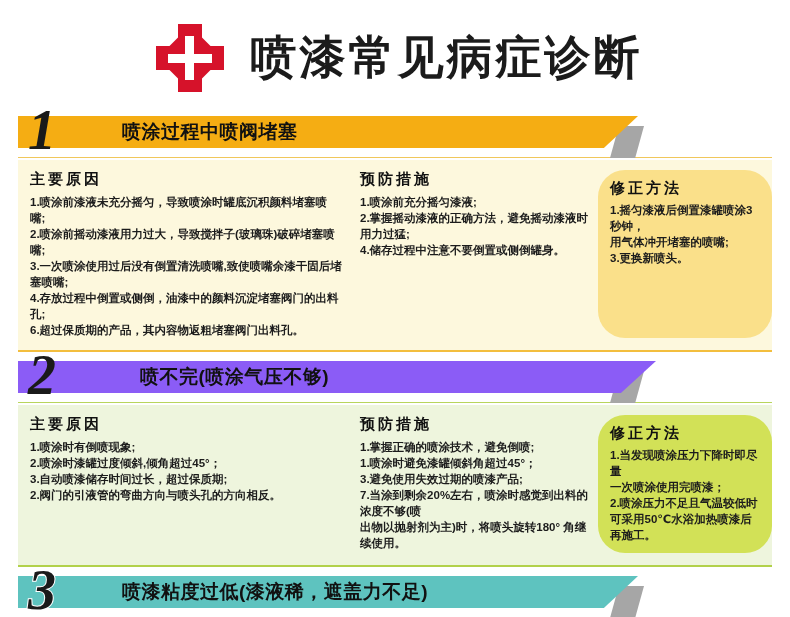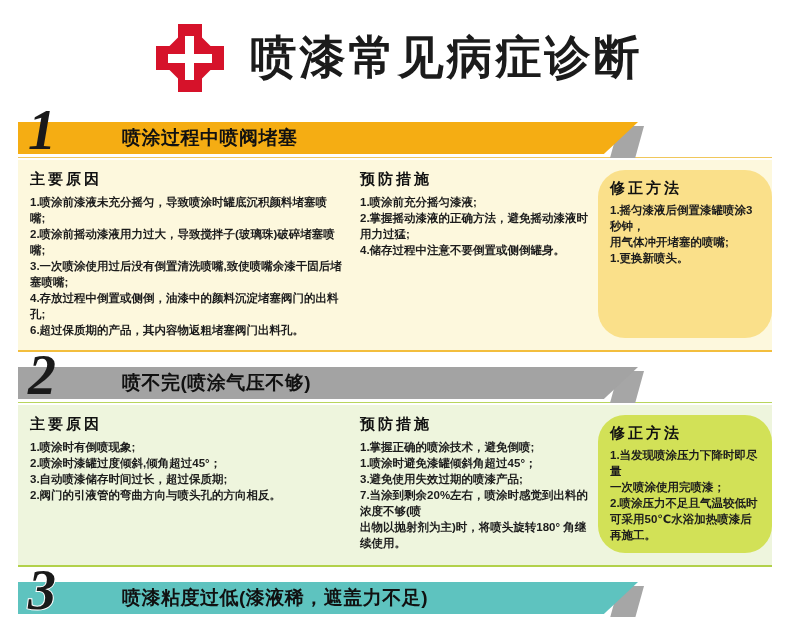--- a/index.html
+++ b/index.html
@@ -124,21 +124,21 @@
     font-family: "Liberation Serif", "DejaVu Serif", serif;
   }
   .num.outlined {
     color: #1a1a1a;
     -webkit-text-stroke: 2px #ffffff;
     paint-order: stroke fill;
   }
   .banner {
     position: absolute;
     left: 0;
-    top: 6px;
+    top: 0;
     height: 32px;
     width: 620px;
     z-index: 2;
     clip-path: polygon(0 0, 100% 0, 94.5% 100%, 0 100%);
     display: flex;
     align-items: center;
   }
   .banner-label {
     margin-left: 104px;
     font-size: 19px;
@@ -207,21 +207,21 @@
   }
   .fixbox .col-head { margin-bottom: 4px; }
 
   
   .s1 .banner { background: #f5ad13; }
   .s1 .panel  { background: #fdf8dd; border-bottom-color: #f3be3e; }
   .s1 .rule   { background: #f0c75b; }
   .s1 .fixbox { background: #fae08a; }
 
   
-  .s2 .banner { background: #a3a3a3; }
+  .s2 .banner { background: #8b5cf6; padding-left: 18px; }
   .s2 .panel  { background: #eef5dd; border-bottom-color: #b2d14a; }
   .s2 .rule   { background: #b8d55c; }
   .s2 .fixbox { background: #d2e157; }
 
   
   .s3 .banner { background: #5ec3bf; }
 </style>
 </head>
 <body>
 
@@ -267,21 +267,21 @@
         <li>2.掌握摇动漆液的正确方法，避免摇动漆液时用力过猛;</li>
         <li>4.储存过程中注意不要倒置或侧倒罐身。</li>
       </ol>
     </div>
     <div class="col col-fix">
       <div class="fixbox">
         <div class="col-head">修正方法</div>
         <ol class="lines">
           <li>1.摇匀漆液后倒置漆罐喷涂3秒钟，
    用气体冲开堵塞的喷嘴;</li>
-          <li>1.更换新喷头。</li>
+          <li>3.更换新喷头。</li>
         </ol>
       </div>
     </div>
   </div>
 </div>
 
 <div class="section s2">
   <div class="banner-row">
     <div class="rule"></div>
     <div class="banner-tail"></div>

